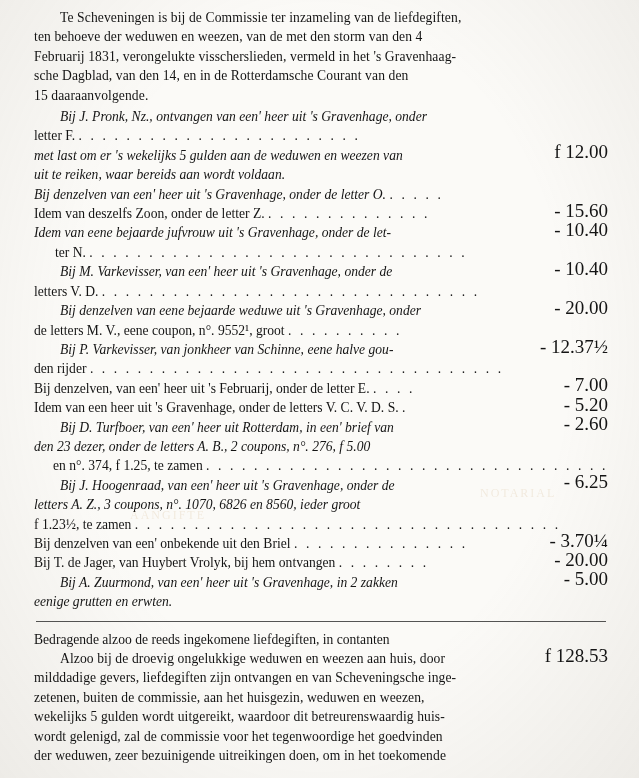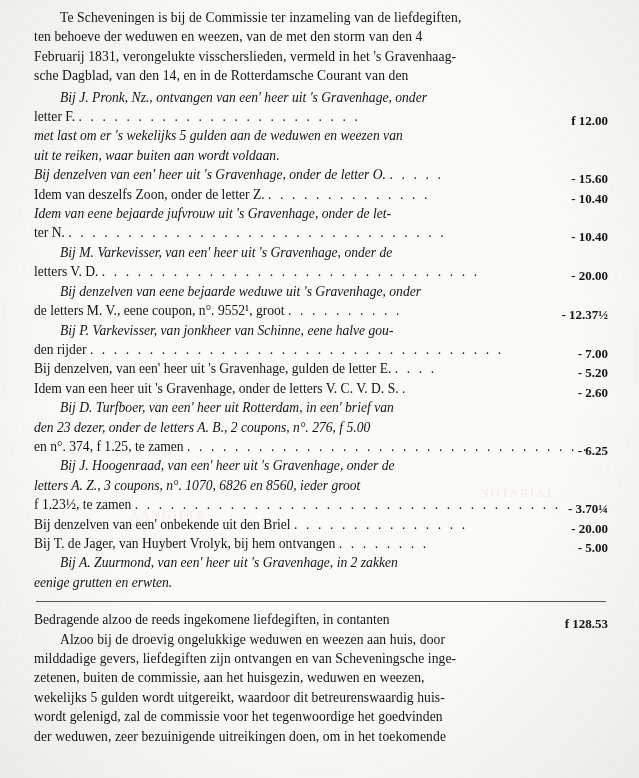--- a/index.html
+++ b/index.html
@@ -43,24 +43,23 @@
   
   .entry {
     position: relative;
     font-size: 13.6px;
     line-height: 19.4px;
     margin: 0;
   }
   .amt {
     position: absolute;
     right: 0;
-    top: 4px;
+    top: 16px;
     white-space: nowrap;
-    font-size: 13px;
-    font-weight: bold;
+    font-size: 19px;
   }
   .leader {
     letter-spacing: 2.6px;
     color: #1a1a1a;
   }
   .faint {
     position: absolute;
     opacity: 0.10;
     font-size: 12px;
     letter-spacing: 2px;
@@ -75,58 +74,59 @@
 
 <div id="page">
 
   <div class="doc">
 
     <div>
       <div class="para indent"><span>Te Scheveningen is bij de Commissie ter inzameling van de liefdegiften,</span></div>
       <div class="para"><span>ten behoeve der weduwen en weezen, van de met den storm van den 4</span></div>
       <div class="para"><span>Februarij 1831, verongelukte visscherslieden, vermeld in het 's Gravenhaag-</span></div>
       <div class="para"><span>sche Dagblad, van den 14, en in de Rotterdamsche Courant van den</span></div>
+      <div class="para"><span>15 daaraanvolgende.</span></div>
     </div>
 
     <div style="margin-top:2px;">
 
       <div class="entry">
         <div class="amtcol">
             <span class="indent blockline">Bij J. Pronk, Nz., ontvangen van een' heer uit 's Gravenhage, onder</span>
           </div>
         <div style="position:relative;">
           <span>letter F.</span>
           <span class="leader"> . . . . . . . . . . . . . . . . . . . . . . . .</span>
           <span class="amt">f 12.00</span>
         </div>
         <div class="amtcol">
             <span class="blockline">met last om er 's wekelijks 5 gulden aan de weduwen en weezen van</span>
           </div>
         <div class="amtcol">
-            <span class="blockline">uit te reiken, waar buiten aan wordt voldaan.</span>
+            <span class="blockline">uit te reiken, waar bereids aan wordt voldaan.</span>
           </div>
       </div>
 
       <div class="entry" style="position:relative;">
         <span class="indent blockline" style="display:inline;">Bij denzelven van een' heer uit 's Gravenhage, onder de letter O.</span>
         <span class="leader"> . . . . .</span>
         <span class="amt">- 15.60</span>
       </div>
 
       <div class="entry" style="position:relative;">
         <span>Idem van deszelfs Zoon, onder de letter Z.</span>
         <span class="leader"> . . . . . . . . . . . . . .</span>
         <span class="amt">- 10.40</span>
       </div>
 
       <div class="entry">
         <div class="amtcol">
             <span class="blockline">Idem van eene bejaarde jufvrouw uit 's Gravenhage, onder de let-</span>
           </div>
-        <div style="position:relative;">
+        <div style="position:relative;margin-left:21px;">
           <span>ter N.</span>
           <span class="leader"> . . . . . . . . . . . . . . . . . . . . . . . . . . . . . . . .</span>
           <span class="amt">- 10.40</span>
         </div>
       </div>
 
       <div class="entry">
         <div class="amtcol">
             <span class="indent blockline">Bij M. Varkevisser, van een' heer uit 's Gravenhage, onder de</span>
           </div>
@@ -153,39 +153,39 @@
             <span class="indent blockline">Bij P. Varkevisser, van jonkheer van Schinne, eene halve gou-</span>
           </div>
         <div style="position:relative;">
           <span>den rijder</span>
           <span class="leader"> . . . . . . . . . . . . . . . . . . . . . . . . . . . . . . . . . . .</span>
           <span class="amt">- 7.00</span>
         </div>
       </div>
 
       <div class="entry" style="position:relative;">
-        <span class="indent" style="display:inline;">Bij denzelven, van een' heer uit 's Gravenhage, gulden de letter E.</span>
+        <span class="indent" style="display:inline;">Bij denzelven, van een' heer uit 's Februarij, onder de letter E.</span>
         <span class="leader"> . . . .</span>
         <span class="amt">- 5.20</span>
       </div>
 
       <div class="entry" style="position:relative;">
         <span>Idem van een heer uit 's Gravenhage, onder de letters V. C. V. D. S.</span>
         <span class="leader"> .</span>
         <span class="amt">- 2.60</span>
       </div>
 
       <div class="entry">
         <div class="amtcol">
             <span class="indent blockline">Bij D. Turfboer, van een' heer uit Rotterdam, in een' brief van</span>
           </div>
         <div class="amtcol">
             <span class="blockline">den 23 dezer, onder de letters A. B., 2 coupons, n°. 276, f 5.00</span>
           </div>
-        <div style="position:relative;">
+        <div style="position:relative;text-align:right;">
           <span>en n°. 374, f 1.25, te zamen</span>
           <span class="leader"> . . . . . . . . . . . . . . . . . . . . . . . . . . . . . . . . . .</span>
           <span class="amt">- 6.25</span>
         </div>
       </div>
 
       <div class="entry">
         <div class="amtcol">
             <span class="indent blockline">Bij J. Hoogenraad, van een' heer uit 's Gravenhage, onder de</span>
           </div>

